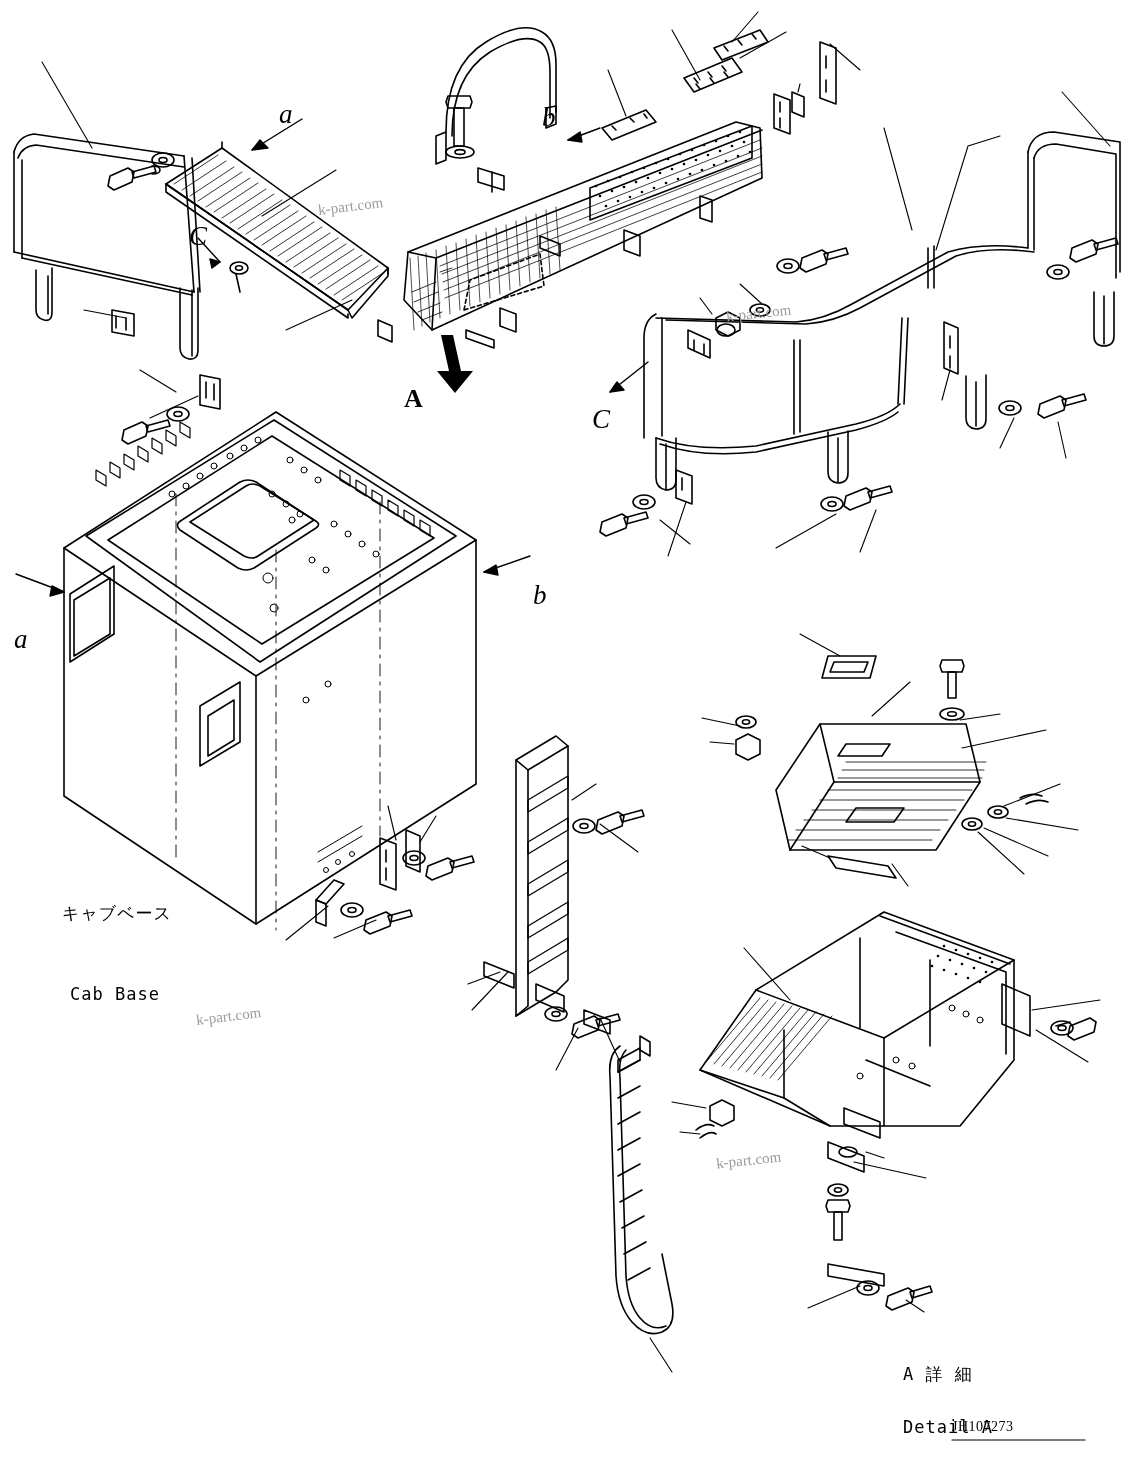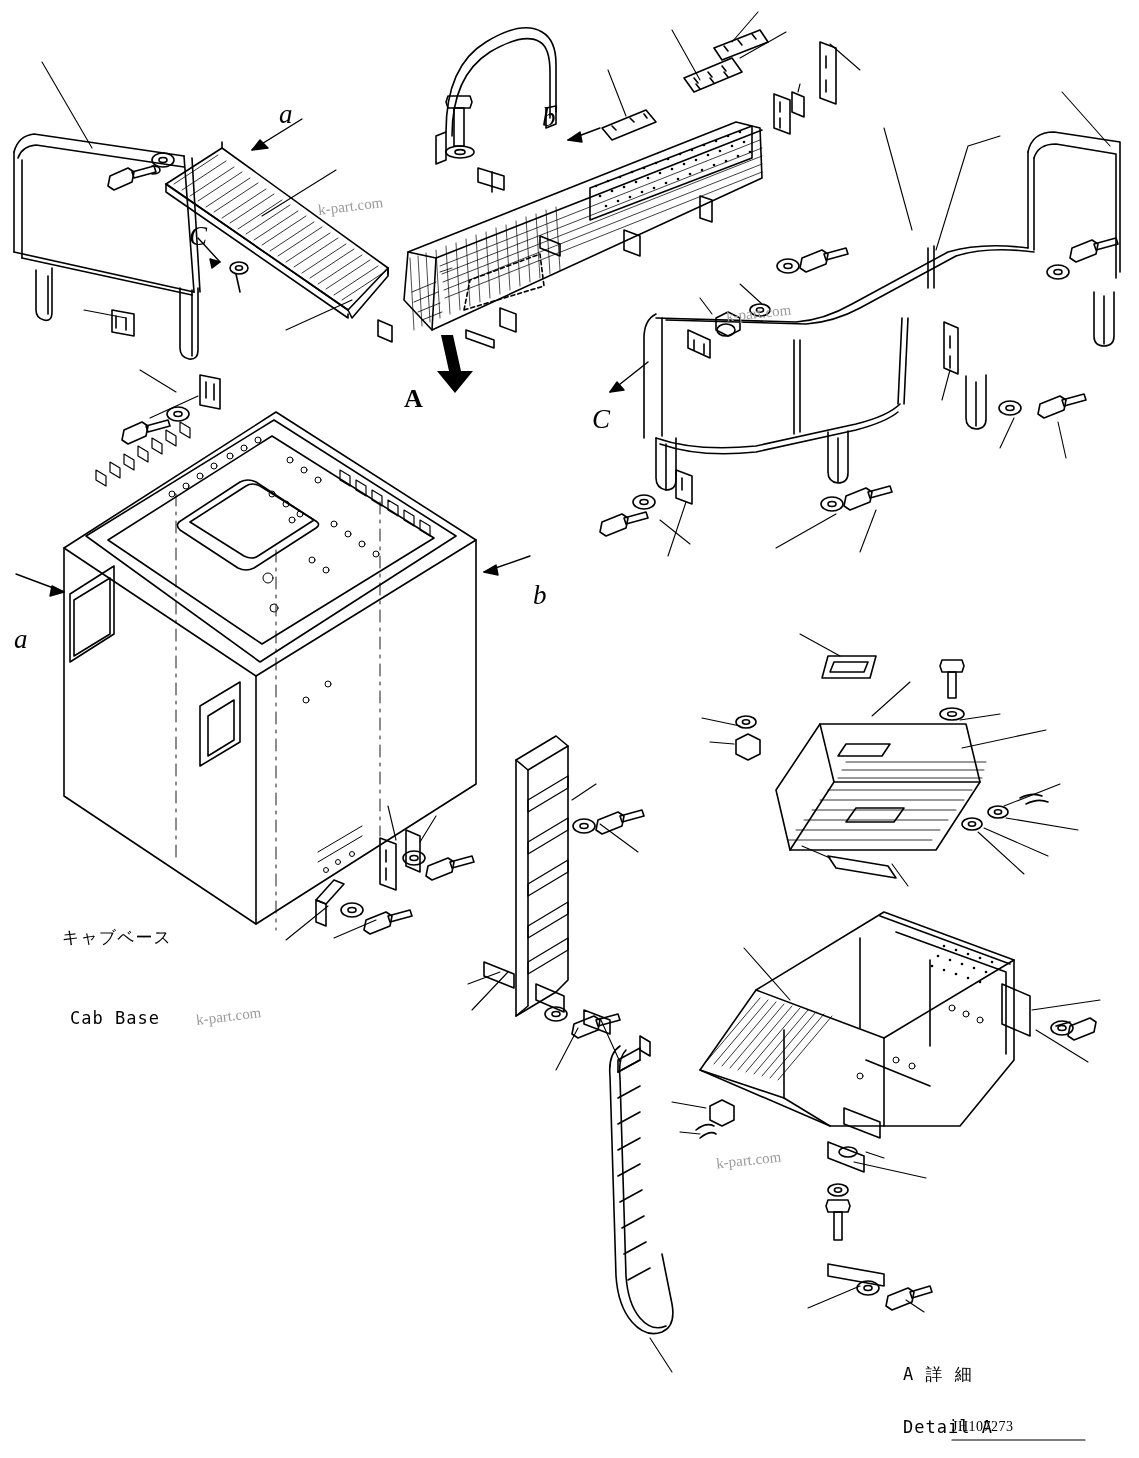--- a/index.html
+++ b/index.html
@@ -671,21 +671,21 @@
 
   <div class="lbl callout" style="left:279px; top:100px;">a</div>
   <div class="lbl callout" style="left:542px; top:103px;">b</div>
   <div class="lbl callout" style="left:189px; top:222px;">C</div>
   <div class="lbl callout" style="left:592px; top:405px;">C</div>
   <div class="lbl callout" style="left:14px; top:625px;">a</div>
   <div class="lbl callout" style="left:533px; top:581px;">b</div>
 
   <div class="lbl callout-big" style="left:404px; top:385px;">A</div>
 
-  <div class="lbl cabtext" style="left:62px; top:893px;">
+  <div class="lbl cabtext" style="left:62px; top:869px;">
     <div>キャブベース</div>
     <div style="padding-left:8px;margin-top:28px;">Cab Base</div>
   </div>
 
   <div class="lbl detailtext" style="left:903px; top:1330px;">
     <div>A 詳 細</div>
     <div>Detail A</div>
   </div>
 
   <div class="lbl drawingno" style="left:952px; top:1420px;">JH107273</div>

